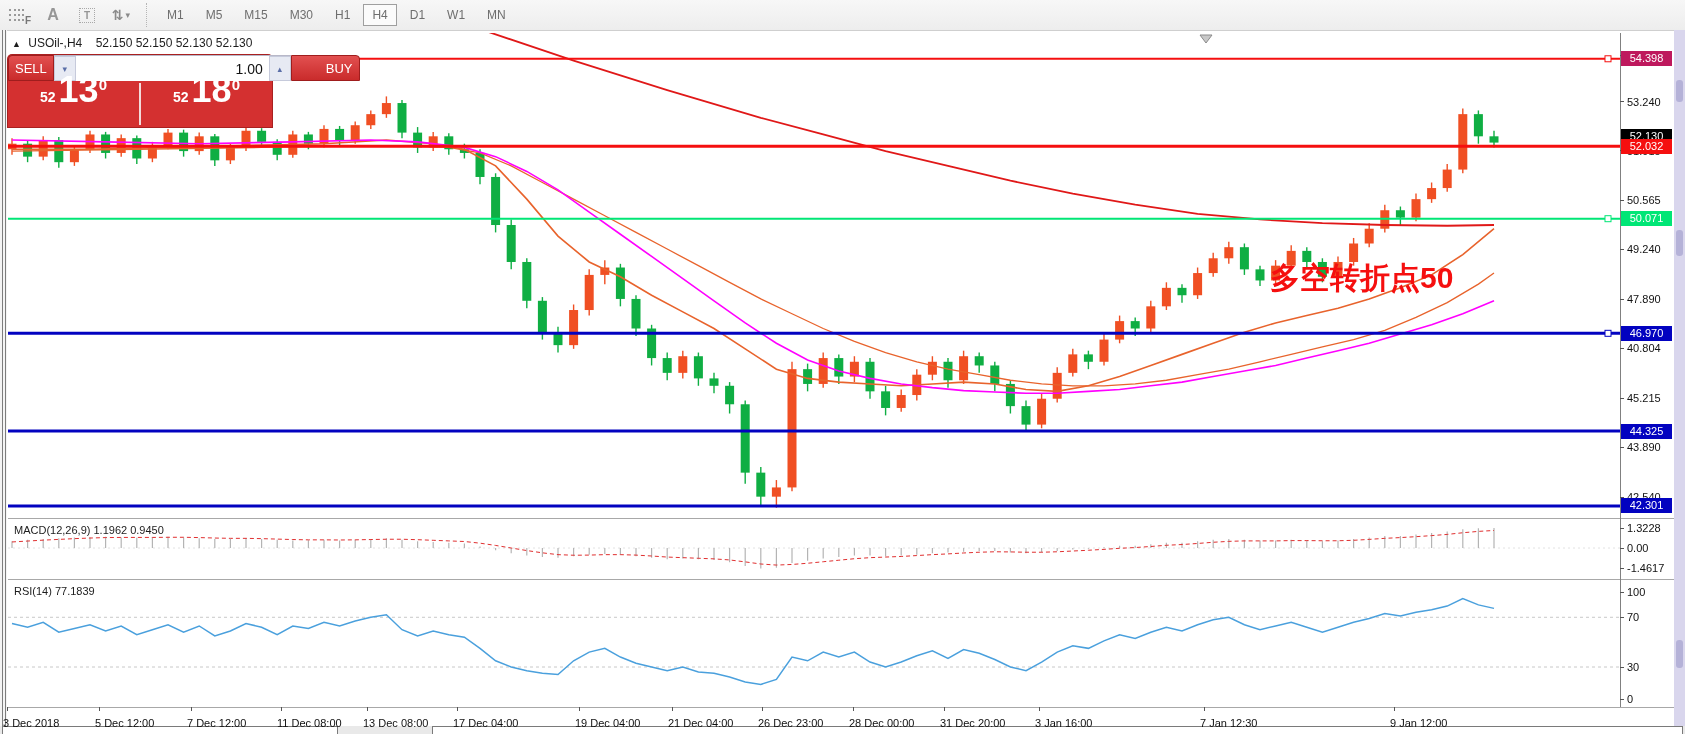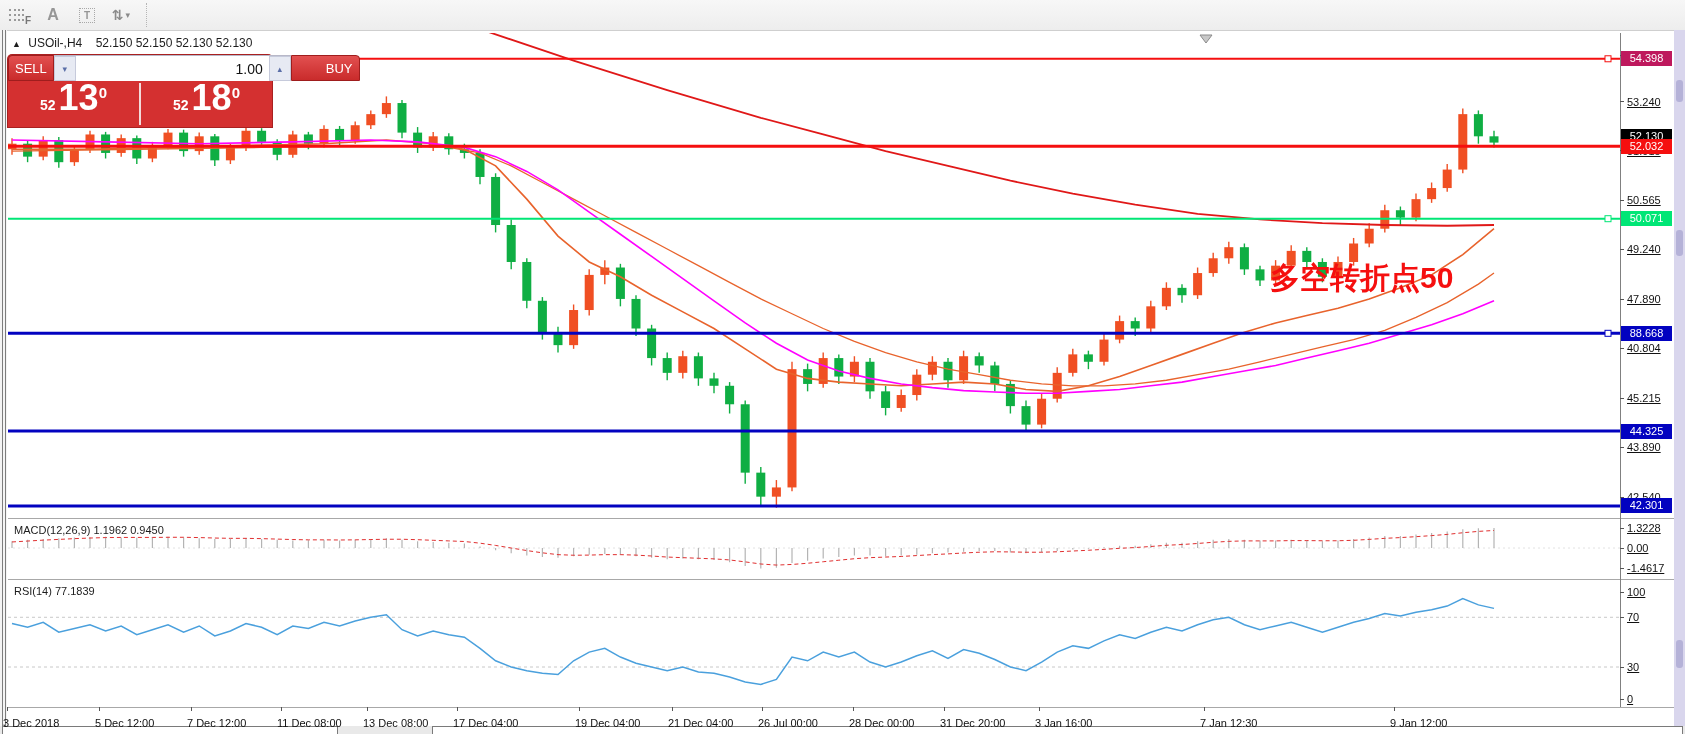--- a/index.html
+++ b/index.html
@@ -27,36 +27,36 @@
   .bottom-strip{position:absolute;left:0;top:726px;width:1685px;height:8px;background:#e9e9e9;}
   .bottom-strip .seg{position:absolute;top:0;height:8px;background:#fff;border:1px solid #7a7a7a;border-bottom:none;box-sizing:border-box;}
   
   .chart-header{position:absolute;left:12px;top:36px;font-size:12px;color:#1c1c1c;white-space:nowrap;}
   .chart-header .tri{font-size:9px;margin-right:4px;}
   .chart-header .ohlc{margin-left:10px;}
   .vaxis-line{position:absolute;left:1620px;top:33px;width:1px;height:674px;background:#808080;}
   .hdiv{position:absolute;left:8px;width:1666px;height:1px;background:#a8a8a8;}
   .ind-label{position:absolute;left:14px;font-size:11px;color:#1c1c1c;}
   .tickmark{position:absolute;left:1620px;width:4px;height:1px;background:#555;}
-  .ticklabel{position:absolute;left:1627px;font-size:11px;color:#111;line-height:14px;text-decoration:underline;}
+  .ticklabel{position:absolute;left:1627px;font-size:11px;color:#111;line-height:14px;}
   .badge{position:absolute;left:1621px;width:51px;height:15px;font-size:11px;line-height:15px;text-align:center;}
   .date-label{position:absolute;top:717px;font-size:11px;color:#111;white-space:nowrap;}
   .date-tick{position:absolute;top:707px;width:1px;height:4px;background:#555;}
   svg{position:absolute;overflow:hidden;}
   
   .trade-widget{position:absolute;left:8px;top:55px;width:264px;height:72px;border-radius:4px 4px 0 0;box-shadow:0 0 0 1px #a92020;background:#d43030;}
   .tw-top{display:flex;height:26px;}
   .tw-sell,.tw-buy{width:70px;border:1px solid #9f1d1d;background:linear-gradient(#e25050,#c92b2b);color:#fff;font-size:13px;font-family:inherit;cursor:default;}
   .tw-sell{border-radius:4px 0 0 0;}
   .tw-buy{border-radius:0 4px 0 0;padding-left:34px;}
   .tw-vol{flex:1;display:flex;background:#fff;align-items:stretch;border-top:1px solid #b8b8c8;}
   .tw-step{width:22px;border:1px solid #c6cadb;background:#e7eaf3;color:#5b6fa8;font-size:9px;padding:0;cursor:default;}
   .tw-input{flex:1;min-width:0;border:none;outline:none;text-align:right;font-size:14px;padding:0 6px;font-family:inherit;color:#111;}
   .tw-prices{display:flex;height:46px;color:#fff;}
-  .tw-price{flex:1;display:flex;align-items:flex-end;justify-content:center;padding-bottom:12px;}
+  .tw-price{flex:1;display:flex;align-items:flex-end;justify-content:center;padding-bottom:20px;}
   .tw-price .small{font-size:14px;font-weight:bold;margin-right:3px;line-height:20px;}
   .tw-price .big{font-size:36px;font-weight:bold;line-height:34px;}
   .tw-price .sup{font-size:15px;font-weight:bold;transform:translateY(-14px);}
   .tw-div{width:2px;background:#f3dada;margin:2px 0;}
 </style>
 </head>
 <body>
 
 <div class="screen">
 
@@ -71,20 +71,21 @@
     </span>
     <span class="tool tool-a">A</span>
     <span class="tool">
         <span class="tool-t">T</span>
       </span>
     <span class="tool">
       <span class="tool-arrows">⇅</span>
       <span class="tool-caret">▾</span>
     </span>
     <span class="tb-sep"></span>
+    <span id="tf-buttons"><button class="tfbtn">M1</button><button class="tfbtn">M5</button><button class="tfbtn">M15</button><button class="tfbtn">M30</button><button class="tfbtn">H1</button><button class="tfbtn active">H4</button><button class="tfbtn">D1</button><button class="tfbtn">W1</button><button class="tfbtn">MN</button></span>
   </div>
 
   <div class="left-edge">
       <span class="l1"></span>
       <span class="l2"></span>
     </div>
   <div class="right-strip">
     <span class="thumb" style="top:50px;height:22px"></span>
     <span class="thumb" style="top:200px;height:26px"></span>
     <span class="thumb" style="top:610px;height:28px"></span>
@@ -440,21 +441,21 @@
       <div class="tickmark" style="top:397.6735999999999px"></div>
       <div class="ticklabel" style="top:391.1735999999999px">45.215</div>
       <div class="tickmark" style="top:446.6456px"></div>
       <div class="ticklabel" style="top:440.1456px">43.890</div>
       <div class="tickmark" style="top:496.5416px"></div>
       <div class="ticklabel" style="top:490.0416px">42.540</div>
       <div class="badge" style="top:51.269919999999885px;background:#be185d;color:#ffffff">54.398</div>
       <div class="badge" style="top:129.09519999999992px;background:#000000;color:#ffffff">52.130</div>
       <div class="badge" style="top:138.71728000000013px;background:#f50f0f;color:#ffffff">52.032</div>
       <div class="badge" style="top:211.1958400000001px;background:#00e676;color:#ffffff">50.071</div>
-      <div class="badge" style="top:325.8088000000001px;background:#0202c0;color:#ffffff">88.668</div>
+      <div class="badge" style="top:325.8088000000001px;background:#0202c0;color:#ffffff">46.970</div>
       <div class="badge" style="top:423.5679999999999px;background:#0202c0;color:#ffffff">44.325</div>
       <div class="badge" style="top:498.37503999999996px;background:#0202c0;color:#ffffff">42.301</div>
     </div>
   <div id="sub-axes">
       <div class="tickmark" style="top:527.5px"></div>
       <div class="ticklabel" style="top:521px">1.3228</div>
       <div class="tickmark" style="top:547.5px"></div>
       <div class="ticklabel" style="top:541px">0.00</div>
       <div class="tickmark" style="top:567.5px"></div>
       <div class="ticklabel" style="top:561px">-1.4617</div>
@@ -478,21 +479,21 @@
       <div class="date-label" style="left:277px">11 Dec 08:00</div>
       <div class="date-tick" style="left:367px"></div>
       <div class="date-label" style="left:363px">13 Dec 08:00</div>
       <div class="date-tick" style="left:457px"></div>
       <div class="date-label" style="left:453px">17 Dec 04:00</div>
       <div class="date-tick" style="left:579px"></div>
       <div class="date-label" style="left:575px">19 Dec 04:00</div>
       <div class="date-tick" style="left:672px"></div>
       <div class="date-label" style="left:668px">21 Dec 04:00</div>
       <div class="date-tick" style="left:762px"></div>
-      <div class="date-label" style="left:758px">26 Jul 00:00</div>
+      <div class="date-label" style="left:758px">26 Dec 23:00</div>
       <div class="date-tick" style="left:853px"></div>
       <div class="date-label" style="left:849px">28 Dec 00:00</div>
       <div class="date-tick" style="left:944px"></div>
       <div class="date-label" style="left:940px">31 Dec 20:00</div>
       <div class="date-tick" style="left:1039px"></div>
       <div class="date-label" style="left:1035px">3 Jan 16:00</div>
       <div class="date-tick" style="left:1204px"></div>
       <div class="date-label" style="left:1200px">7 Jan 12:30</div>
       <div class="date-tick" style="left:1394px"></div>
       <div class="date-label" style="left:1390px">9 Jan 12:00</div>

